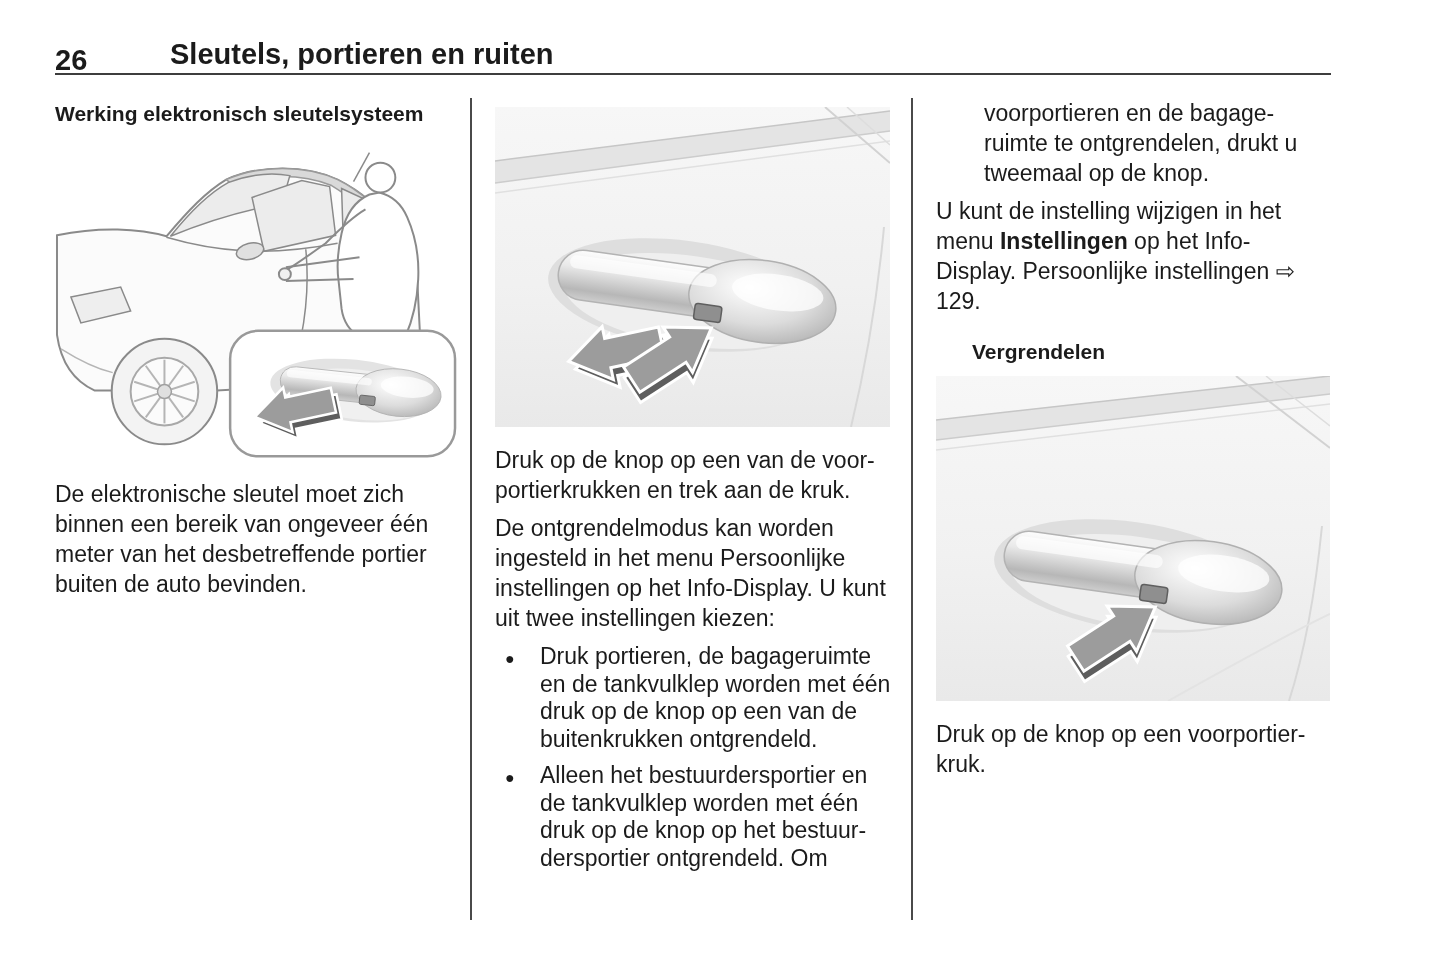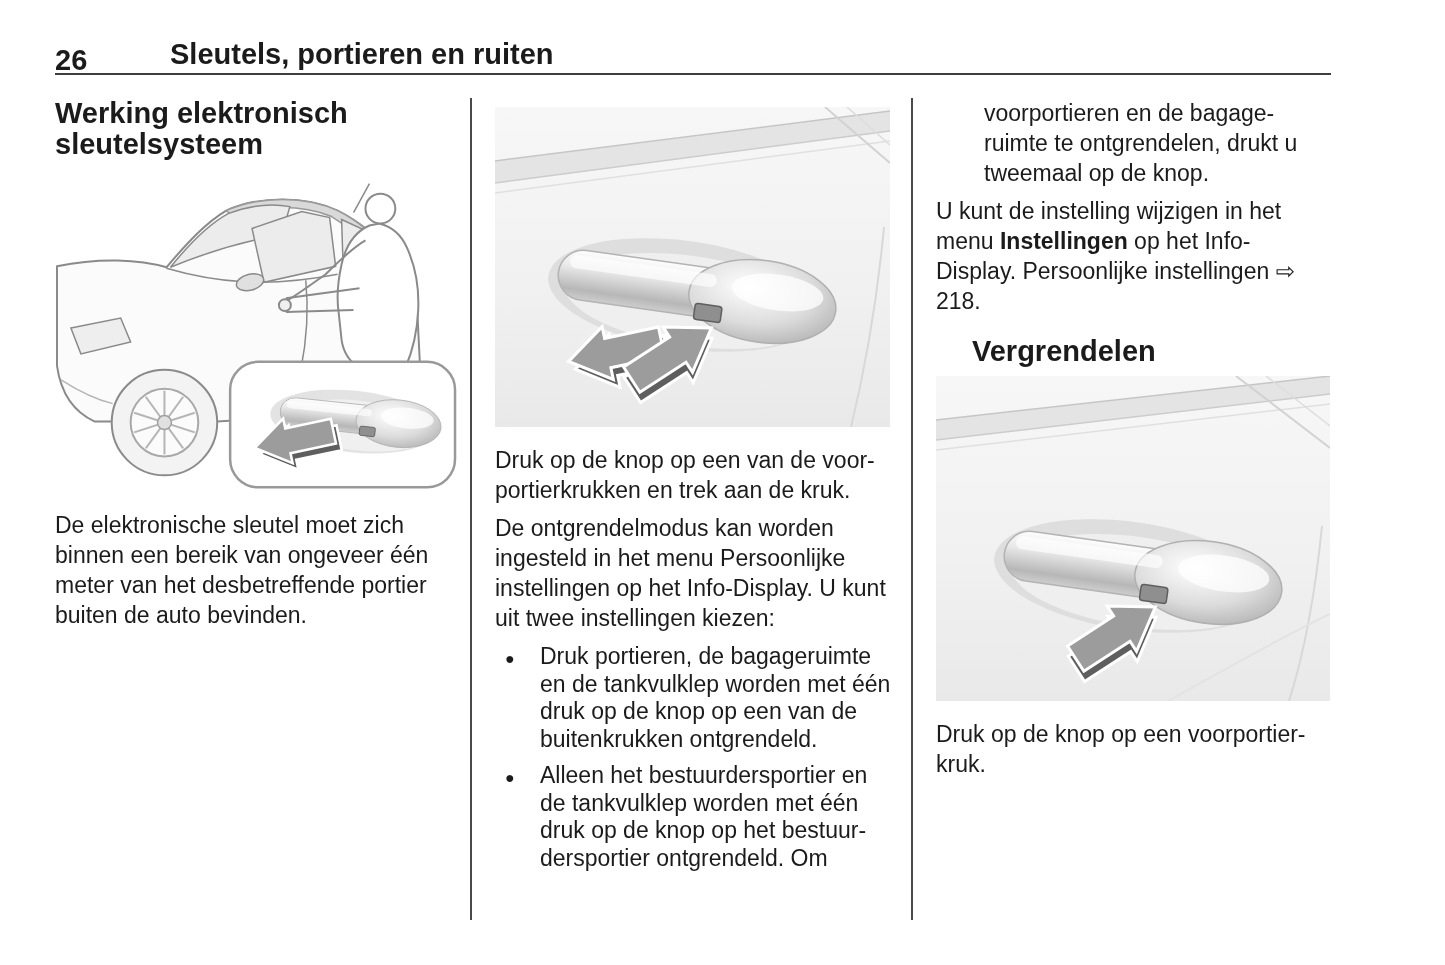--- a/index.html
+++ b/index.html
@@ -9,21 +9,21 @@
   }
   .page-number{position:absolute;left:55px;top:44px;font-size:29px;font-weight:bold;}
   .header-title{position:absolute;left:170px;top:38px;font-size:29px;font-weight:bold;}
   .header-rule{position:absolute;left:55px;top:73px;width:1276px;height:2px;background:#3d3d3d;}
   .col-sep{position:absolute;top:98px;height:822px;width:2px;background:#4a4a4a;}
   .sep-1{left:470px;} .sep-2{left:911px;}
   .col{position:absolute;top:98px;}
   .col-1{left:55px;width:406px;}
   .col-2{left:495px;width:400px;}
   .col-3{left:936px;width:394px;}
-  h2{font-size:29px;line-height:31px;margin:0;font-weight:bold;}
+  h2{font-size:21px;line-height:31px;margin:0;font-weight:bold;}
   p{font-size:23px;line-height:30px;margin:8px 0 0 0;}
   figure{margin:0;line-height:0;}
   .fig-car{margin-top:10px;}
   .fig-door{margin-top:9px;}
   .p-after-fig{margin-top:18px;}
   ul.opts{list-style:none;padding:0;margin:10px 0 0 0;}
   ul.opts li{position:relative;padding-left:45px;font-size:23px;line-height:27.5px;margin-top:9px;}
   ul.opts .dot{position:absolute;left:10px;top:2px;font-size:16px;}
   .cont{padding-left:48px;margin-top:2px;}
   .h-mid{margin-top:20px;margin-left:36px;}
@@ -163,21 +163,21 @@
   <p class="p-after-fig">Druk op de knop op een van de voor­portierkrukken en trek aan de kruk.</p>
   <p>De ontgrendelmodus kan worden ingesteld in het menu Persoonlijke instellingen op het Info-Display. U kunt uit twee instellingen kiezen:</p>
   <ul class="opts">
     <li><span class="dot">●</span><span>Druk portieren, de bagageruimte en de tankvulklep worden met één druk op de knop op een van de buitenkrukken ontgrendeld.</span></li>
     <li><span class="dot">●</span><span>Alleen het bestuurdersportier en de tankvulklep worden met één druk op de knop op het bestuur­dersportier ontgrendeld. Om</span></li>
   </ul>
 </div>
 
 <div class="col col-3">
   <p class="cont" style="margin-top:0;">voorportieren en de bagage­ruimte te ontgrendelen, drukt u tweemaal op de knop.</p>
-  <p><span>U kunt de instelling wijzigen in het menu </span><b>Instellingen</b><span> op het Info-Display. Persoonlijke instellin­gen </span><span>⇨</span> <span>218.</span></p>
+  <p><span>U kunt de instelling wijzigen in het menu </span><b>Instellingen</b><span> op het Info-Display. Persoonlijke instellin­gen </span><span>⇨</span> <span>129.</span></p>
   <h2 class="h-mid">Vergrendelen</h2>
   <figure class="fig-door">
     <svg width="394" height="325" viewBox="0 0 394 325">
       <rect width="394" height="325" fill="url(#gradDoor)"></rect>
       <polygon points="0,44 394,0 394,18 0,64" fill="#e4e4e4"></polygon>
       <path d="M0,44 L394,0" stroke="#c6c6c6" stroke-width="1.5" fill="none"></path>
       <path d="M0,64 L394,18" stroke="#cccccc" stroke-width="1.5" fill="none"></path>
       <path d="M0,74 L394,28" stroke="#e0e0e0" stroke-width="1.5" fill="none"></path>
       <path d="M300,0 L394,72" stroke="#d2d2d2" stroke-width="2" fill="none"></path>
       <path d="M330,0 L394,50" stroke="#dddddd" stroke-width="1.5" fill="none"></path>

